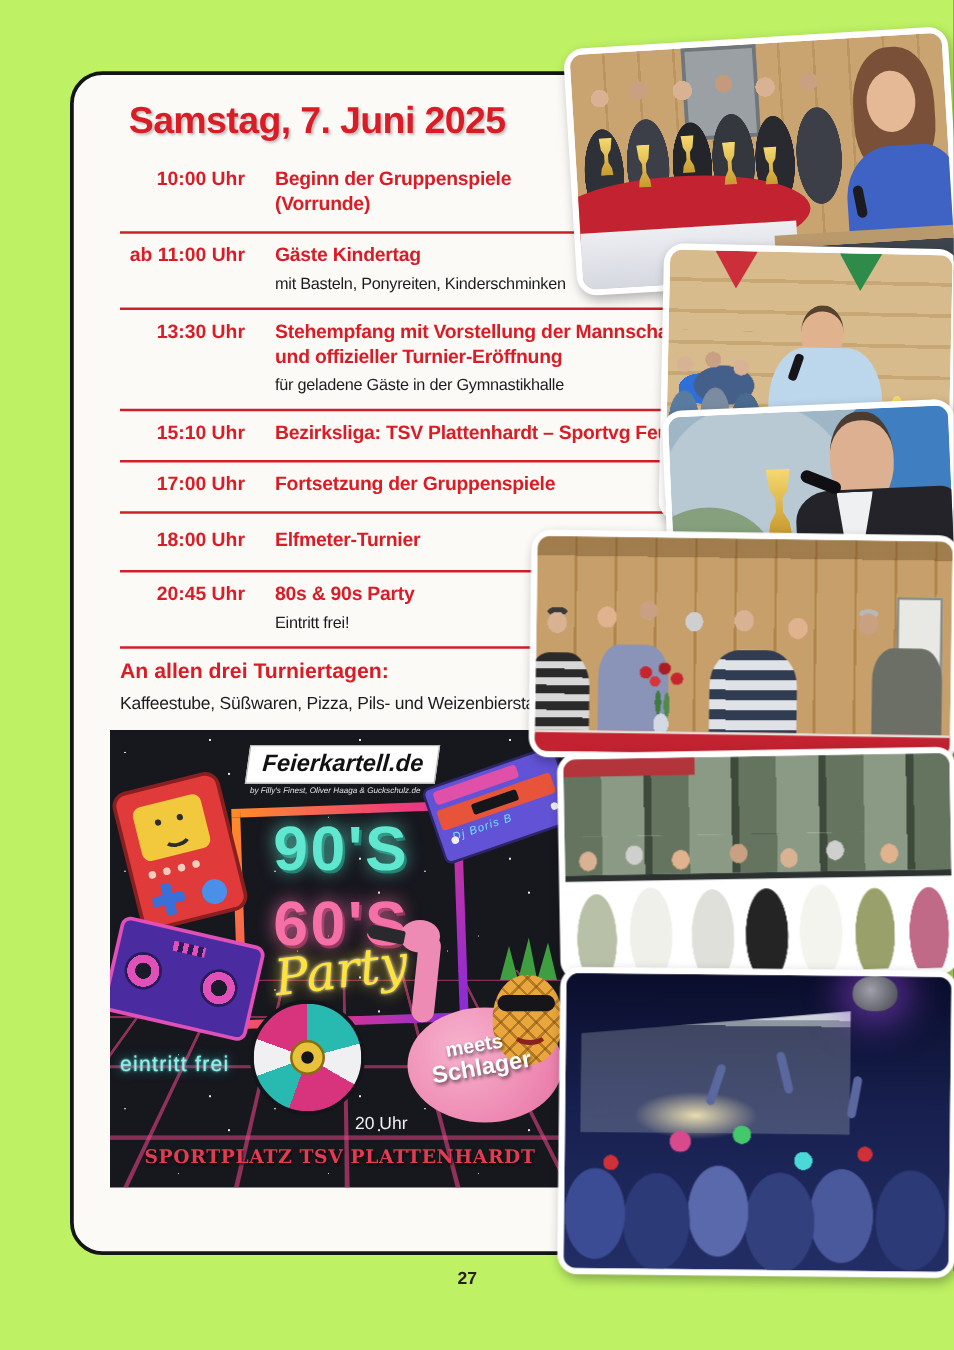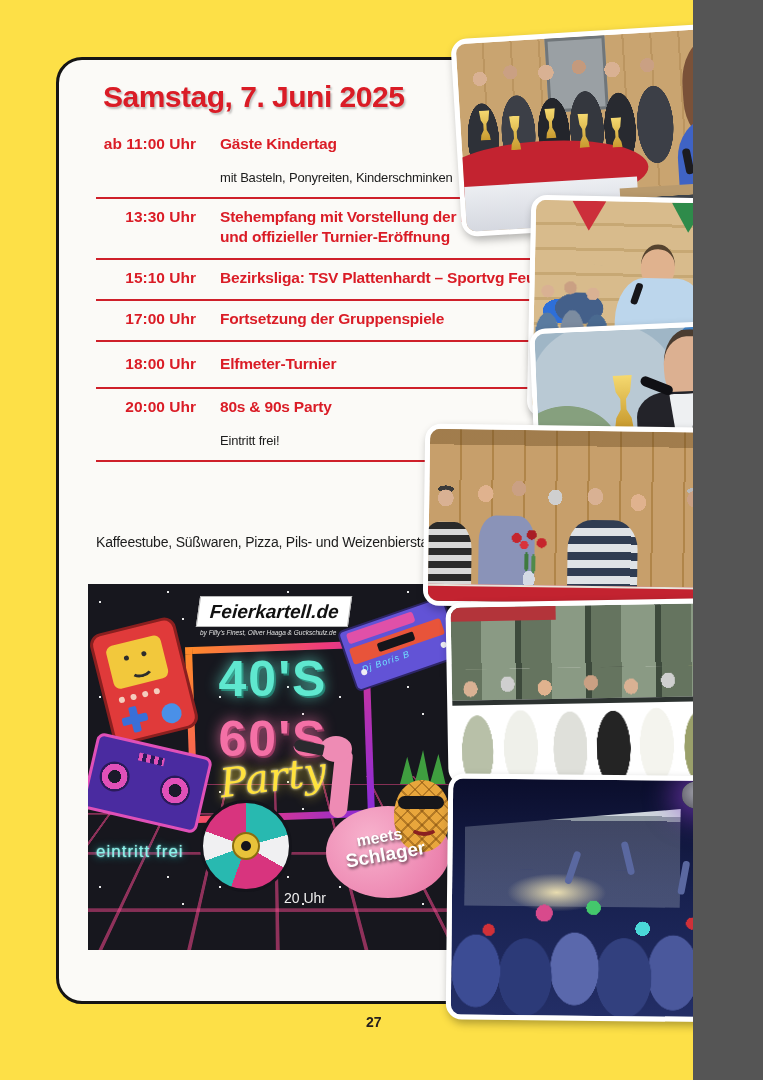--- a/index.html
+++ b/index.html
@@ -1,37 +1,37 @@
 <!DOCTYPE html>
 <html><head>
 <meta charset="utf-8">
 <style>
   html,body{margin:0;padding:0;background:#555;}
-  #canvas{position:relative;width:693px;height:1080px;overflow:hidden;
-    background:#fde047;font-family:"Liberation Sans",sans-serif;}
+  #canvas{position:relative;width:763px;height:1080px;overflow:hidden;
+    background:#bef264;font-family:"Liberation Sans",sans-serif;}
 
   
   .page{position:absolute;left:56px;top:57px;width:643px;height:941px;
     background:#fbfaf7;border:3px solid #151515;border-radius:26px;}
 
   
   .title{position:absolute;left:103px;top:80px;font-size:30px;font-weight:bold;
     color:#da1c26;letter-spacing:-0.5px;
     text-shadow:1.5px 2px 2px rgba(120,120,120,.45);}
 
   
   .sched{position:absolute;left:96px;top:126px;width:470px;}
   .row{display:flex;padding:8px 0 11px;border-bottom:2.5px solid #cf202a;}
   .row.tall{padding:12px 0 13px;}
   .time{width:100px;text-align:right;font-size:15.5px;font-weight:bold;
     color:#da1c26;line-height:20px;white-space:nowrap;flex:none;}
   .desc{margin-left:24px;}
   .etitle{font-size:15.5px;font-weight:bold;color:#da1c26;line-height:20px;
     white-space:nowrap;letter-spacing:-0.2px;}
-  .note{font-size:13px;color:#1c1c1c;line-height:17px;margin-top:15px;
+  .note{font-size:13px;color:#1c1c1c;line-height:17px;margin-top:3px;
     letter-spacing:-0.2px;}
   .etitle:empty,.note:empty{display:none;}
 
   .info{position:absolute;left:96px;top:527px;}
   .info-h{font-size:17px;font-weight:bold;color:#da1c26;}
   .info-t{font-size:14px;color:#1c1c1c;margin-top:7px;letter-spacing:-0.2px;}
 
   .pagenum{position:absolute;left:366px;top:1014px;font-size:14px;
     font-weight:bold;color:#26201e;}
 
@@ -336,31 +336,39 @@
 <body>
 
 <div id="canvas">
 
   <div class="page"></div>
 
   <div class="title">Samstag, 7. Juni 2025</div>
 
   <div class="sched">
     <div class="row">
+      <div class="time">10:00 Uhr</div>
+      <div class="desc">
+          <div class="etitle">Beginn der Gruppenspiele</div>
+          <div class="etitle">(Vorrunde)</div>
+        </div>
+    </div>
+    <div class="row">
       <div class="time">ab 11:00 Uhr</div>
       <div class="desc">
           <div class="etitle">Gäste Kindertag</div>
           <div class="note">mit Basteln, Ponyreiten, Kinderschminken</div>
         </div>
     </div>
     <div class="row">
       <div class="time">13:30 Uhr</div>
       <div class="desc">
           <div class="etitle">Stehempfang mit Vorstellung der Mannschaften</div>
           <div class="etitle">und offizieller Turnier-Eröffnung</div>
+          <div class="note">für geladene Gäste in der Gymnastikhalle</div>
         </div>
     </div>
     <div class="row">
       <div class="time">15:10 Uhr</div>
       <div class="desc">
           <div class="etitle">Bezirksliga: TSV Plattenhardt – Sportvg Feuerbach</div>
         </div>
     </div>
     <div class="row">
       <div class="time">17:00 Uhr</div>
@@ -368,37 +376,38 @@
           <div class="etitle">Fortsetzung der Gruppenspiele</div>
         </div>
     </div>
     <div class="row tall">
       <div class="time">18:00 Uhr</div>
       <div class="desc">
           <div class="etitle">Elfmeter-Turnier</div>
         </div>
     </div>
     <div class="row">
-      <div class="time">20:00 Uhr</div>
+      <div class="time">20:45 Uhr</div>
       <div class="desc">
           <div class="etitle">80s &amp; 90s Party</div>
           <div class="note">Eintritt frei!</div>
         </div>
     </div>
   </div>
 
   <div class="info">
+    <div class="info-h">An allen drei Turniertagen:</div>
     <div class="info-t">Kaffeestube, Süßwaren, Pizza, Pils- und Weizenbierstand u.v.m.</div>
   </div>
 
   <div class="poster">
     <div class="stars"></div>
     <div class="pgrid"></div>
     <div class="nframe"></div>
-    <div class="t80">40'S</div>
+    <div class="t80">90'S</div>
     <div class="t90">60'S</div>
     <div class="party">Party</div>
     <div class="gb">
       <div class="gb-screen"></div>
       <div class="gb-dots"></div>
       <div class="gb-cross"></div>
       <div class="gb-btn"></div>
     </div>
     <div class="cas">
       <div class="cas-top"></div>
@@ -423,20 +432,21 @@
     <div class="meets">
       <div class="m1">meets</div>
       <div class="m2">Schlager</div>
     </div>
     <div class="eintritt">eintritt frei</div>
     <div class="uhr20">20 Uhr</div>
     <div class="brandbox">
         <span>Feierkartell.de</span>
       </div>
     <div class="byline">by Filly's Finest, Oliver Haaga &amp; Guckschulz.de</div>
+    <div class="venue">SPORTPLATZ TSV PLATTENHARDT</div>
   </div>
 
   <div class="photo" id="photo1">
     <div class="ph">
       <div class="wood1"></div>
       <div class="door1"></div>
       <div class="crowd1"></div>
       <div class="cloth1"></div>
       <div class="skirt1"></div>
       <div class="cup" style="left:6%;top:36%;"></div>

